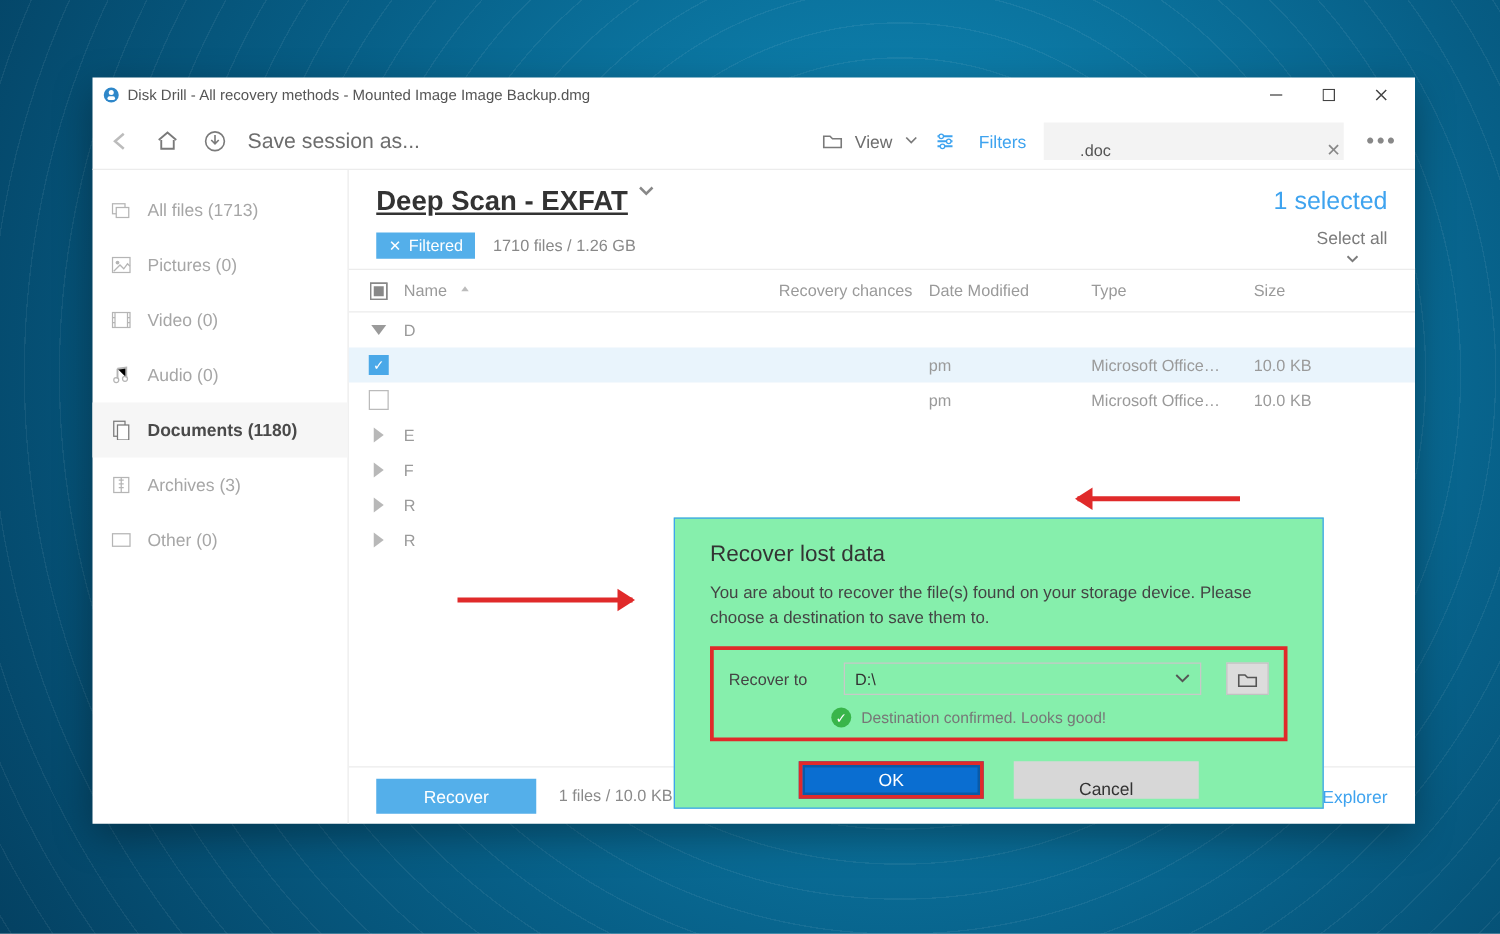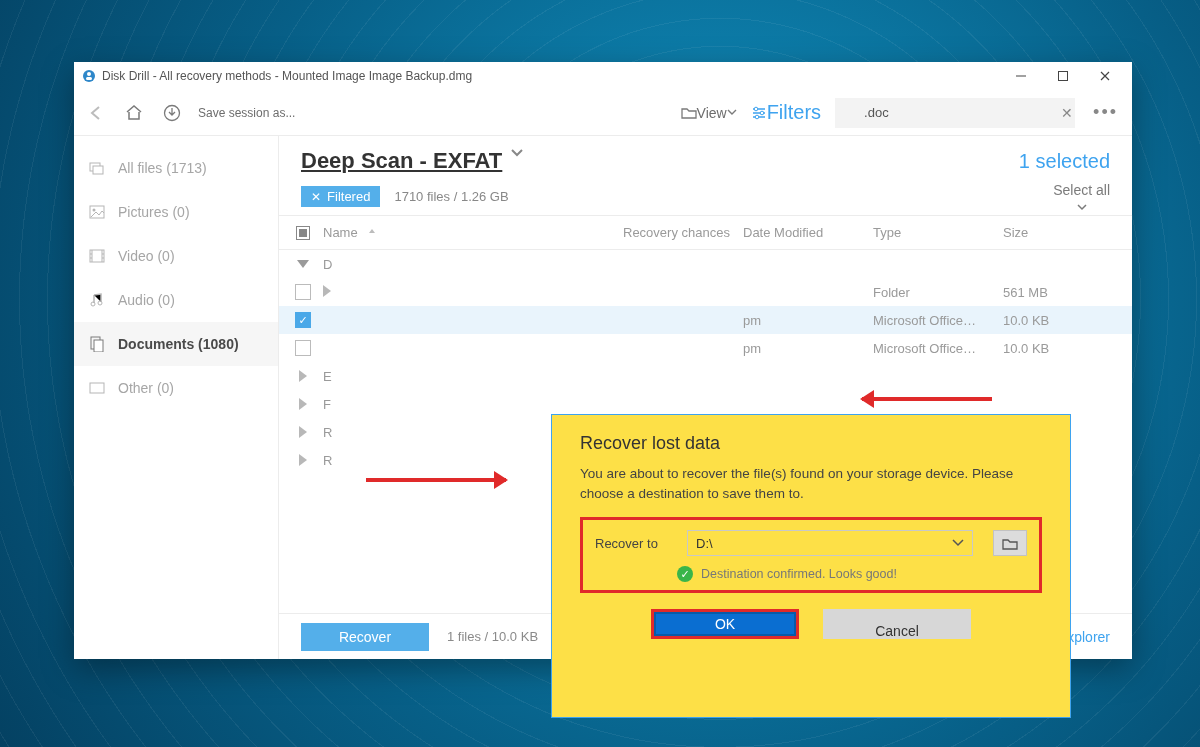--- a/index.html
+++ b/index.html
@@ -51,29 +51,29 @@
     gap: 14px;
     padding: 0 10px;
     border-bottom: 1px solid #ececec;
     color: #9aa0a6;
   }
   .tool-icon {
     width: 24px; height: 24px;
     display: flex; align-items: center; justify-content: center;
     color: #6d6d6d;
   }
-  .save-session { font-size: 12px; color: #6d6d6d; }
+  .save-session { font-size: 17px; color: #6d6d6d; }
 
   .toolbar-right { margin-left: auto; display: flex; align-items: center; gap: 14px; }
-  .view-toggle { display: flex; align-items: center; gap: 0; color: #6d6d6d; font-size: 14px; }
-  .filters-btn { display: flex; align-items: center; gap: 0; color: #3ea3ef; font-size: 20px; }
+  .view-toggle { display: flex; align-items: center; gap: 10px; color: #6d6d6d; font-size: 14px; }
+  .filters-btn { display: flex; align-items: center; gap: 19px; color: #3ea3ef; font-size: 14px; }
   .searchbox {
     width: 240px; height: 30px;
     background: #f3f3f3;
-    display: flex; align-items: center;
+    display: flex; align-items: flex-end;
     padding: 0 8px; gap: 21px;
     color: #7b7b7b; font-size: 13px;
   }
   .searchbox input {
     flex: 1; border: none; background: transparent; outline: none;
     font-size: 13px; color: #555;
   }
   .searchbox .clear { color: #888; font-size: 14px; }
   .ellipsis { color: #888; font-size: 18px; letter-spacing: 2px; padding: 0 4px; }
 
@@ -166,23 +166,23 @@
     width: 128px; height: 28px;
     background: #54afea; color: #fff;
     display: flex; align-items: center; justify-content: center;
     font-size: 14px;
   }
   .footer-link { margin-left: auto; display: flex; gap: 8px; align-items: center; color: #3ea3ef; font-size: 14px; }
 
   
   .modal {
     position: absolute;
-    left: 272px; top: 198px;
-    width: 520px; height: 304px;
-    background: #fde047;
+    left: 260px; top: 198px;
+    width: 520px; height: 233px;
+    background: #86efac;
     border: 1px solid #3ea3ef;
     padding: 18px 28px 20px 28px;
     display: flex; flex-direction: column;
     z-index: 20;
   }
   .modal h2 { font-size: 18px; font-weight: 400; color: #333; margin-bottom: 10px; }
   .modal p  { font-size: 13.5px; color: #444; line-height: 1.45; }
 
   .dest-block {
     margin-top: 14px;
@@ -366,21 +366,30 @@
           </span>
         <span>Audio (0)</span>
       </div>
       <div class="sidebar-item active">
         <span class="sicon">
             <svg width="16" height="16" viewBox="0 0 16 16">
               <rect x="2" y="1" width="9" height="12" fill="none" stroke="#7a7a7a"></rect>
               <rect x="5" y="4" width="9" height="12" fill="#fff" stroke="#7a7a7a"></rect>
             </svg>
           </span>
-        <span>Documents (1080)</span>
+        <span>Documents (1180)</span>
+      </div>
+      <div class="sidebar-item">
+        <span class="sicon">
+            <svg width="16" height="16" viewBox="0 0 16 16">
+              <rect x="2" y="2" width="12" height="12" fill="none" stroke="#b5b5b5"></rect>
+              <path d="M8 2 V14 M6 4 H10 M6 7 H10 M6 10 H10" stroke="#b5b5b5"></path>
+            </svg>
+          </span>
+        <span>Archives (3)</span>
       </div>
       <div class="sidebar-item">
         <span class="sicon">
             <svg width="16" height="14" viewBox="0 0 16 14">
               <rect x="1" y="2" width="14" height="10" fill="none" stroke="#b5b5b5"></rect>
             </svg>
           </span>
         <span>Other (0)</span>
       </div>
     </div>
@@ -431,30 +440,20 @@
 
         <div class="trow">
           <div class="cb">
               <span class="arrow-down"></span>
             </div>
           <div><span>D</span></div>
           <div></div>
             <div></div>
             <div></div>
             <div></div>
-        </div>
-        <div class="trow">
-          <div class="cb">
-              <span class="cb-empty"></span>
-            </div>
-          <div><span class="arrow-right"></span></div>
-          <div></div>
-          <div></div>
-          <div>Folder</div>
-          <div>561 MB</div>
         </div>
         <div class="trow selected">
           <div class="cb">
               <span class="cb-check">✓</span>
             </div>
           <div></div>
             <div></div>
           <div>pm</div>
           <div>Microsoft Office…</div>
           <div>10.0 KB</div>

